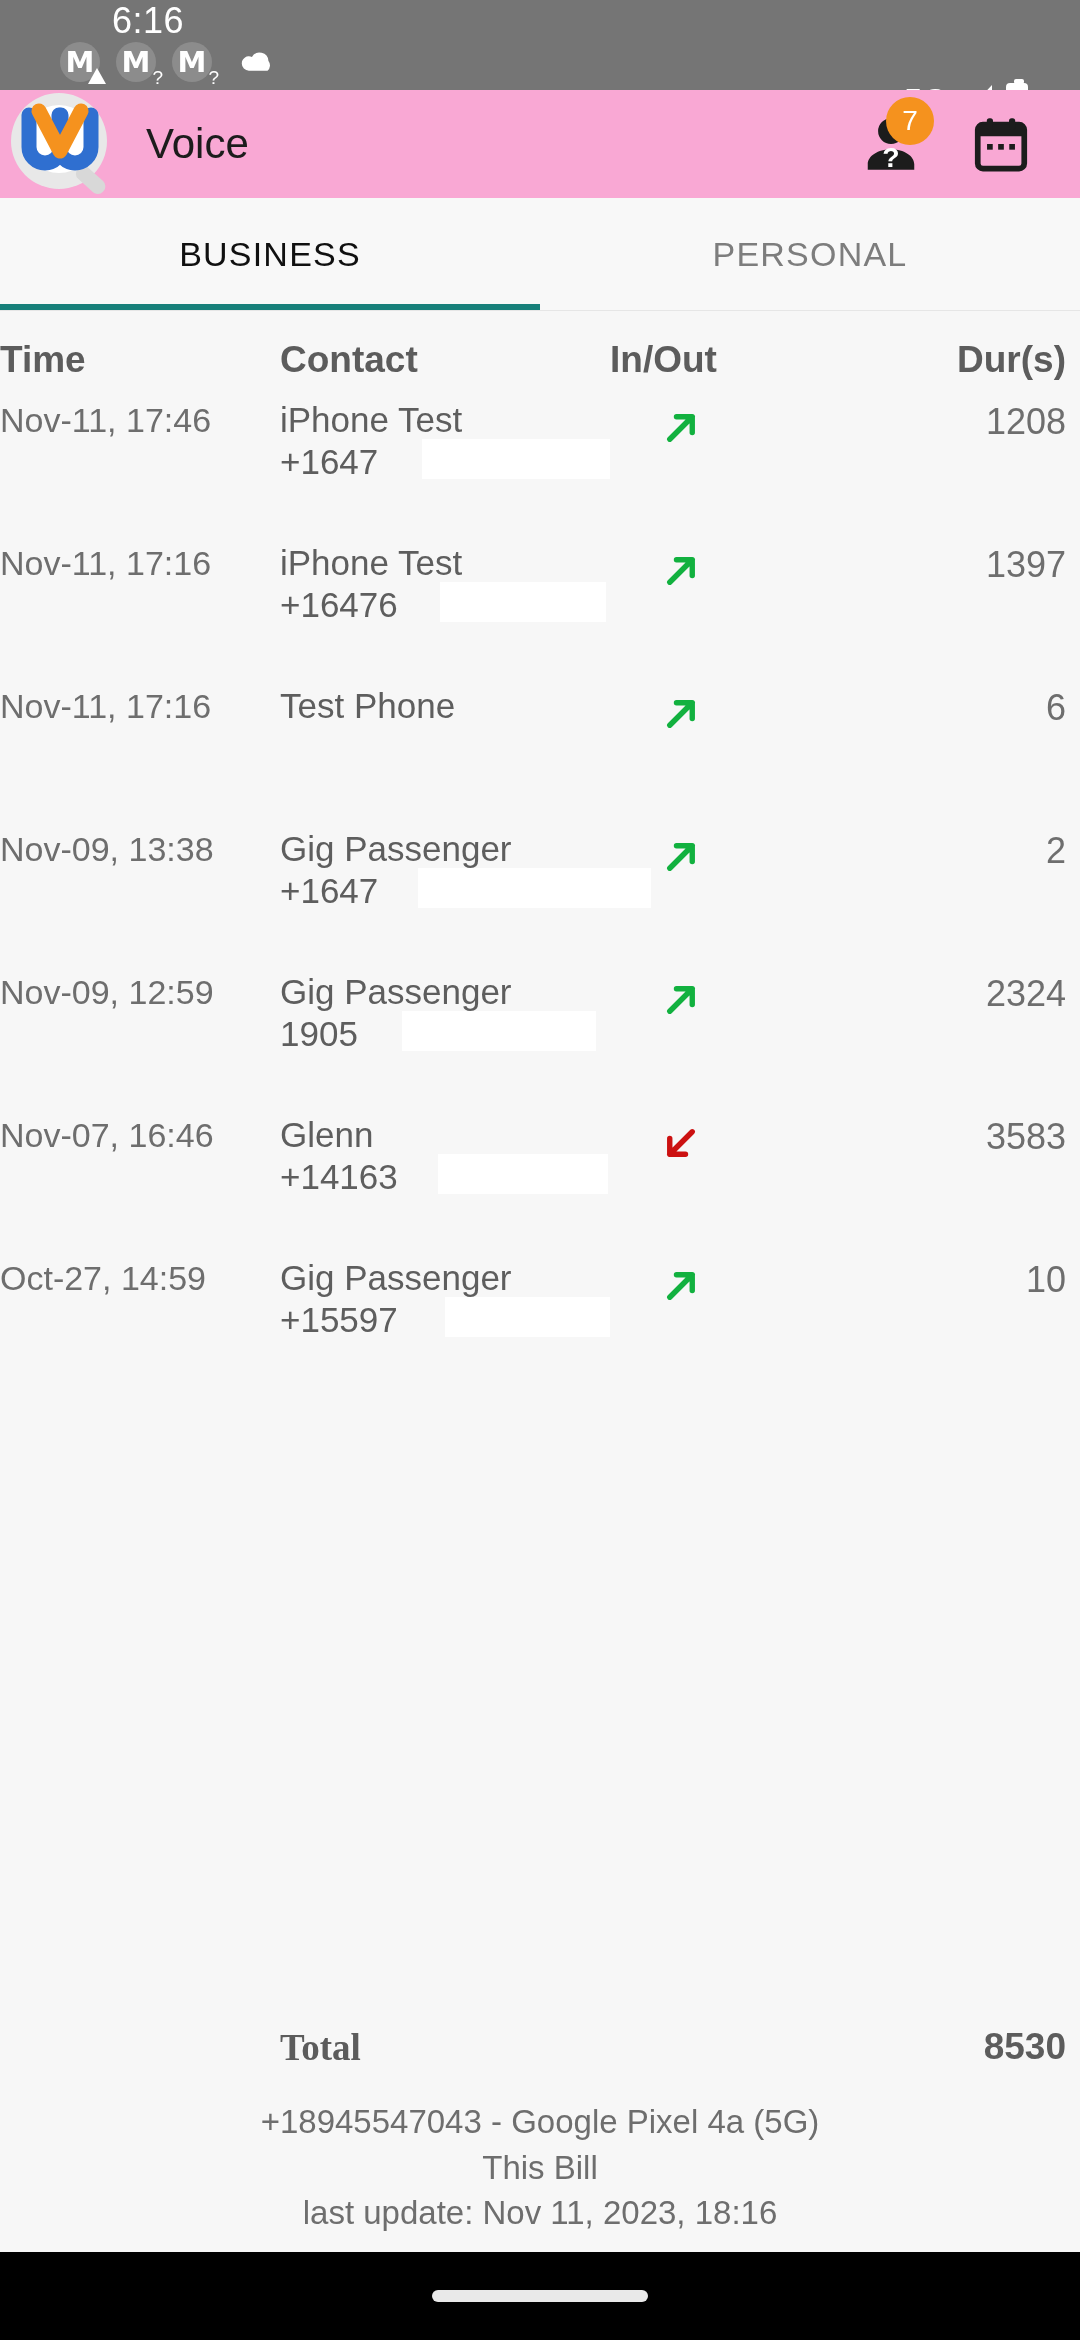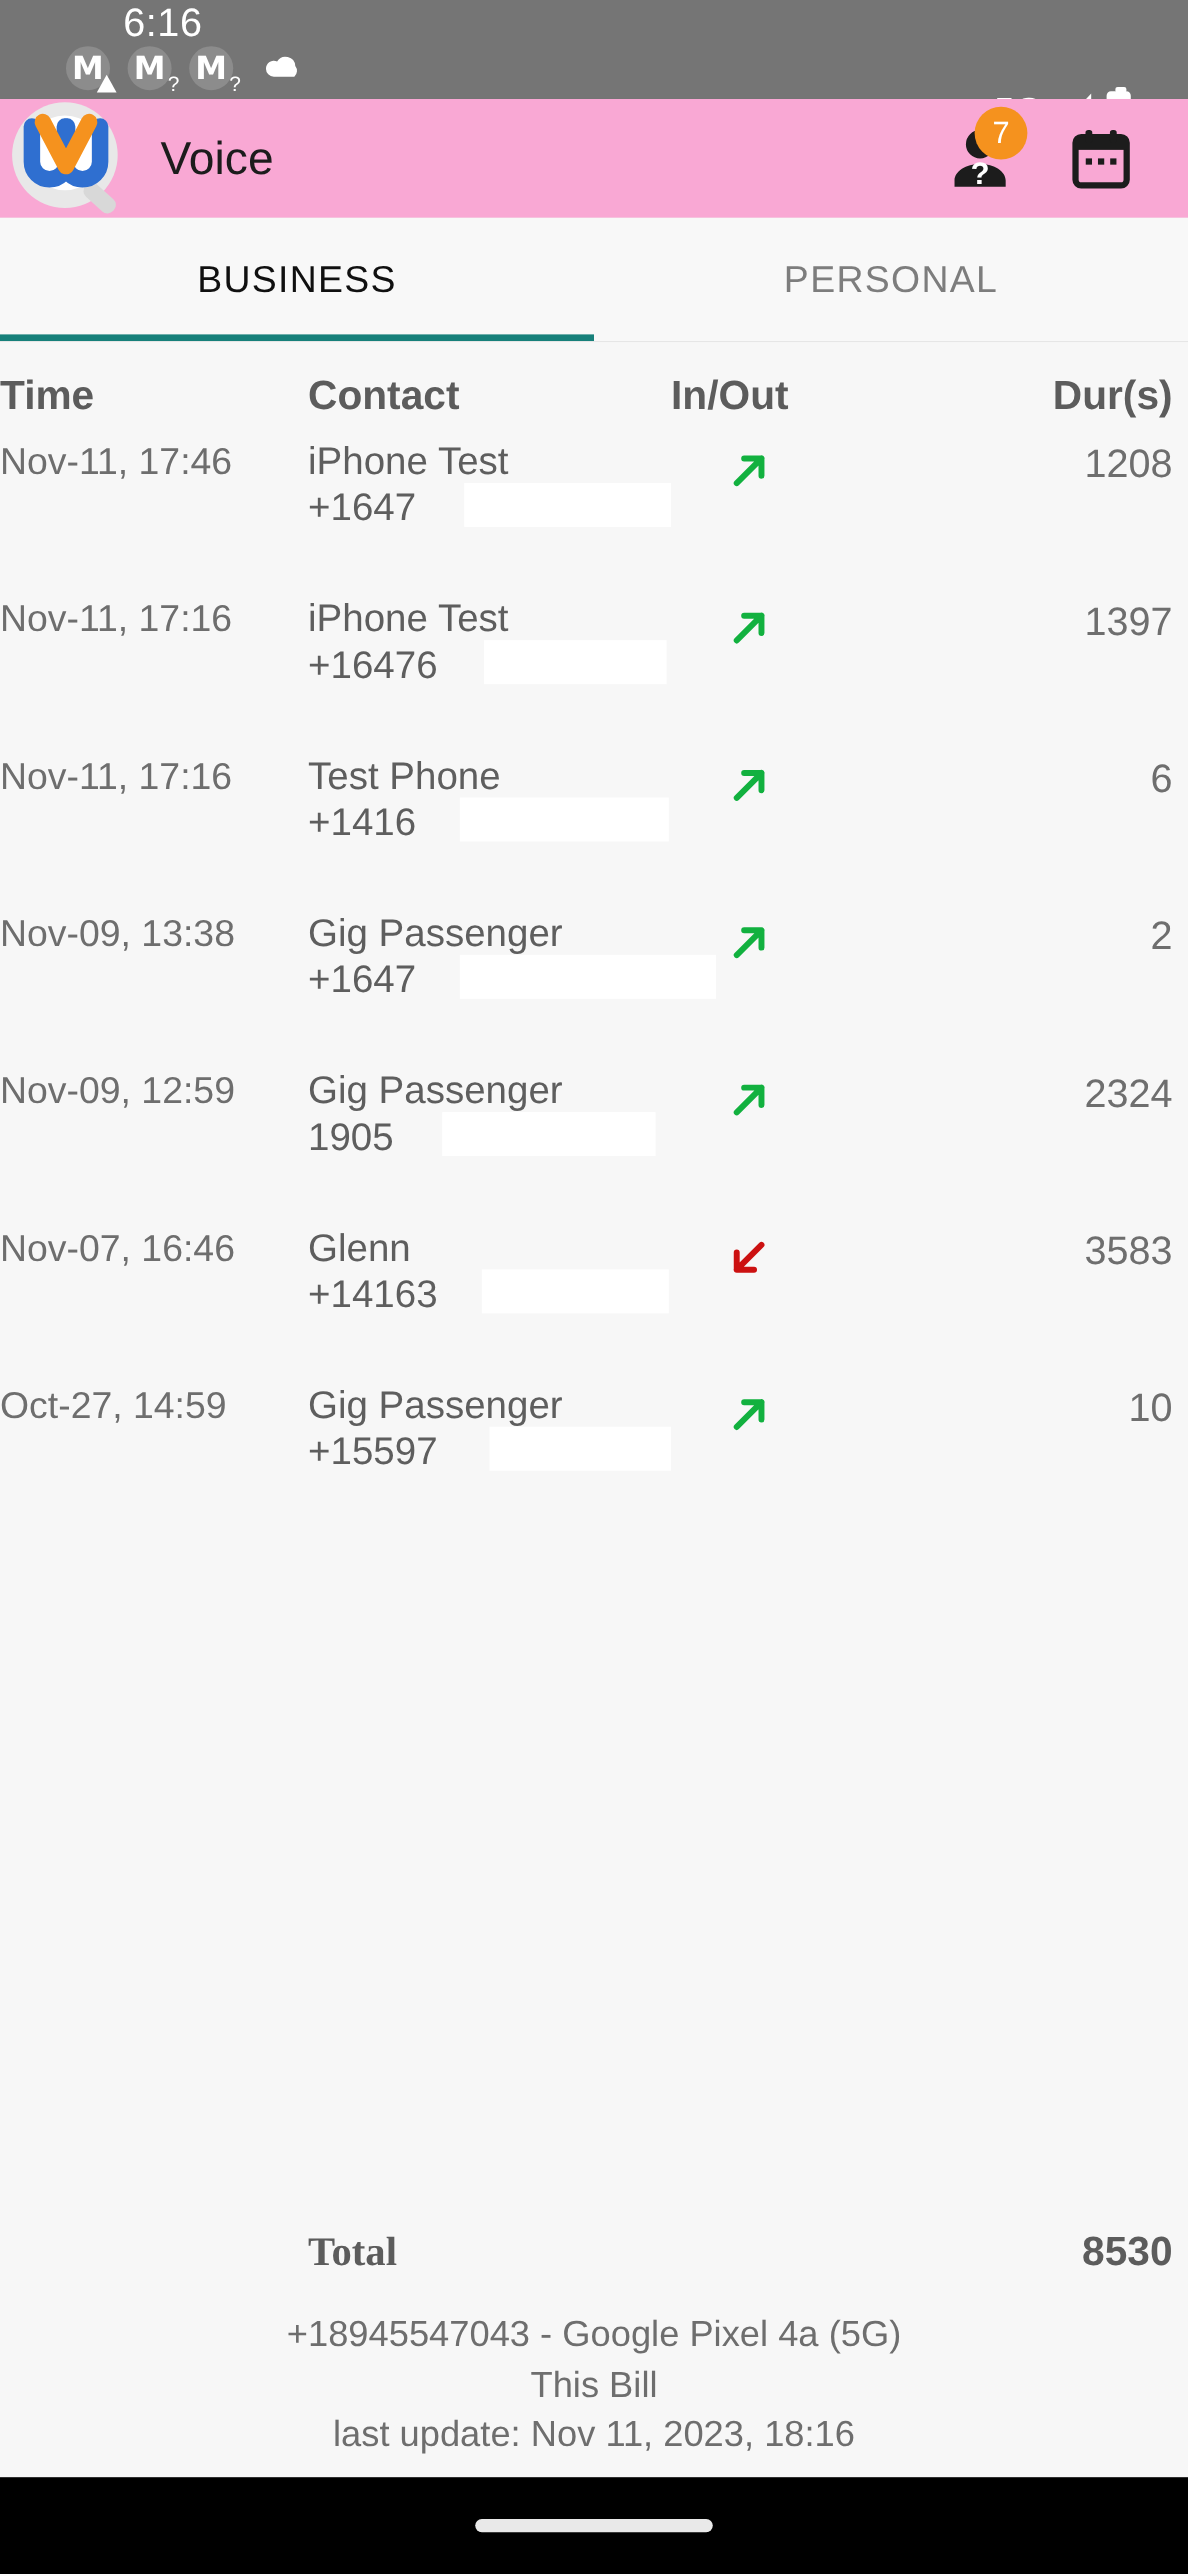--- a/index.html
+++ b/index.html
@@ -219,21 +219,20 @@
               <path d="M7 17 L17 7 M17 7 L17 14 M17 7 L10 7" fill="none" stroke="#12b13f" stroke-width="2.4" stroke-linecap="round" stroke-linejoin="round"></path>
             </svg>
           </div>
           <div class="c-dur">1397</div>
         </div>
         <div class="row">
           <div class="c-time">Nov-11, 17:16</div>
           <div class="c-contact">
             <div class="contact-cell">
               <div class="contact-name">Test Phone</div>
-              <div class="contact-num">+1416<span class="redact" style="left:138px;width:190px;"></span></div>
             </div>
           </div>
           <div class="c-inout">
             <svg class="arrow" viewBox="0 0 24 24">
               <path d="M7 17 L17 7 M17 7 L17 14 M17 7 L10 7" fill="none" stroke="#12b13f" stroke-width="2.4" stroke-linecap="round" stroke-linejoin="round"></path>
             </svg>
           </div>
           <div class="c-dur">6</div>
         </div>
         <div class="row">

